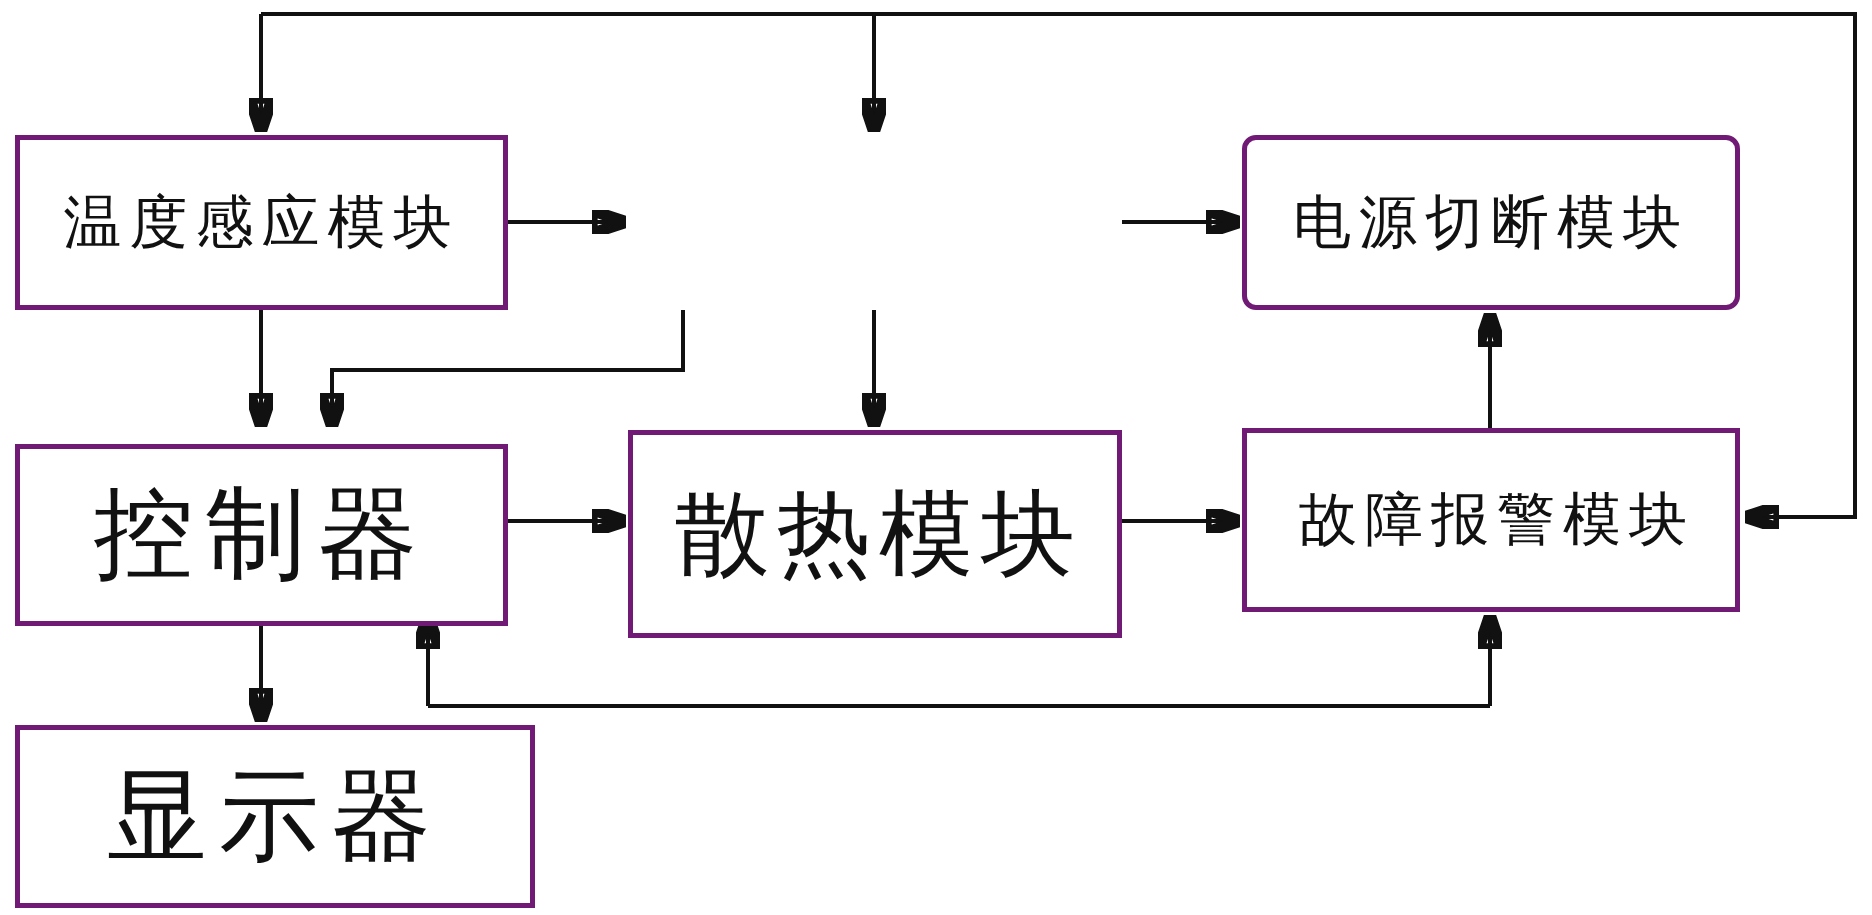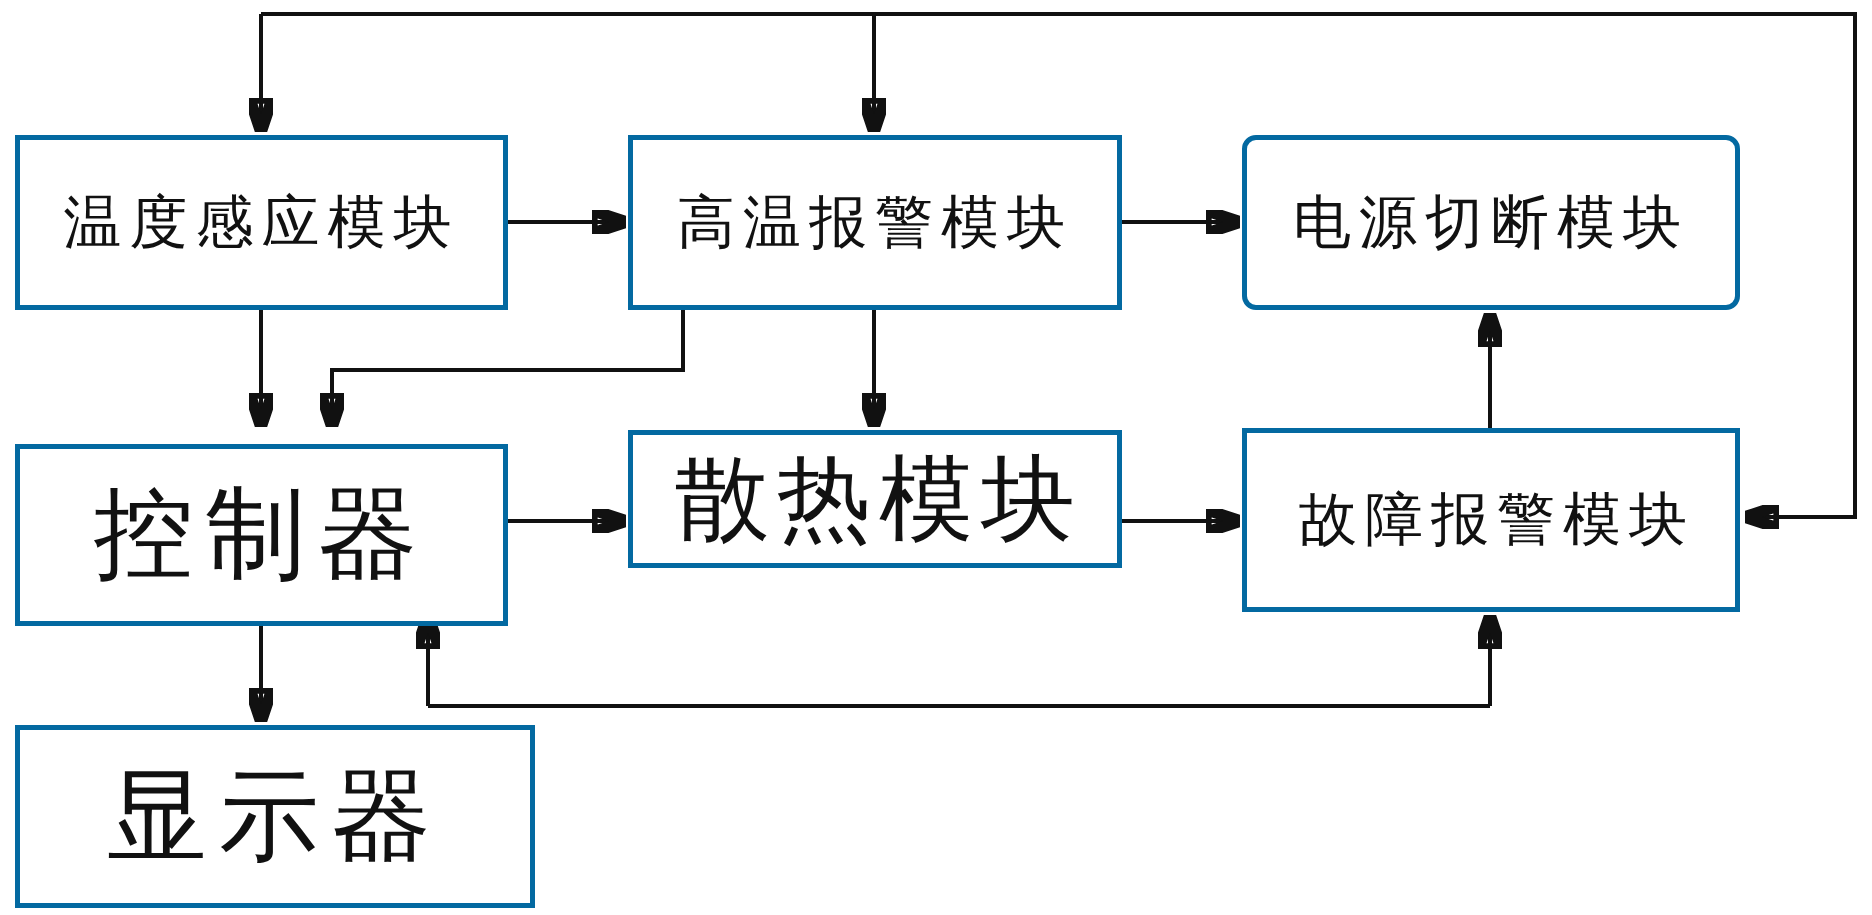--- a/index.html
+++ b/index.html
@@ -11,41 +11,41 @@
     position: relative;
     width: 1872px;
     height: 915px;
     background: #ffffff;
     font-family: "Liberation Serif", "DejaVu Serif", serif;
     overflow: hidden;
   }
   .node {
     position: absolute;
     box-sizing: border-box;
-    border: 5px solid #0369a1;
+    border: 5px solid #701a75;
     background: #ffffff;
     display: flex;
     align-items: center;
     justify-content: center;
     color: #111111;
     text-align: center;
     line-height: 1;
     white-space: nowrap;
   }
   .node .lbl { display: block; }
   .small-label { font-size: 58px; letter-spacing: 8px; }
   .big-label   { font-size: 100px; letter-spacing: 12px; }
   .mid-label   { font-size: 94px; letter-spacing: 8px; }
 
   
   #n-temp    { left: 15px;   top: 135px; width: 493px; height: 175px; }
   #n-hitemp  { left: 628px;  top: 135px; width: 494px; height: 175px; }
   #n-powcut  { left: 1242px; top: 135px; width: 498px; height: 175px; border-radius: 14px; }
   #n-ctrl    { left: 15px;   top: 444px; width: 493px; height: 182px; }
-  #n-cool    { left: 628px;  top: 430px; width: 494px; height: 138px; padding-left: 8px; }
+  #n-cool    { left: 628px;  top: 430px; width: 494px; height: 208px; padding-left: 8px; }
   #n-fault   { left: 1242px; top: 428px; width: 498px; height: 184px; padding-left: 12px; }
   #n-disp    { left: 15px;   top: 725px; width: 520px; height: 183px; }
 
   svg.wires {
     position: absolute;
     left: 0; top: 0;
     width: 1872px;
     height: 915px;
     pointer-events: none;
   }
@@ -89,23 +89,20 @@
 
     <path d="M 428,706 L 1490,706"></path>
     <path d="M 428,706 L 428,617" marker-end="url(#arr)"></path>
     <path d="M 1490,706 L 1490,617" marker-end="url(#arr)"></path>
   </svg>
 
   <div class="node small-label" id="n-temp">
     <span class="lbl">温度感应模块</span>
   </div>
 
-  <div class="node small-label" id="n-hitemp">
-    <span class="lbl">高温报警模块</span>
-  </div>
 
   <div class="node small-label" id="n-powcut">
     <span class="lbl">电源切断模块</span>
   </div>
 
   <div class="node big-label" id="n-ctrl">
     <span class="lbl">控制器</span>
   </div>
 
   <div class="node mid-label" id="n-cool">

